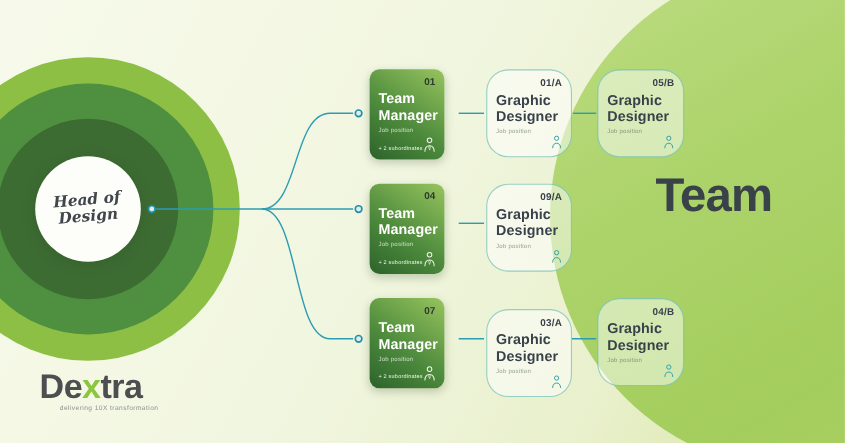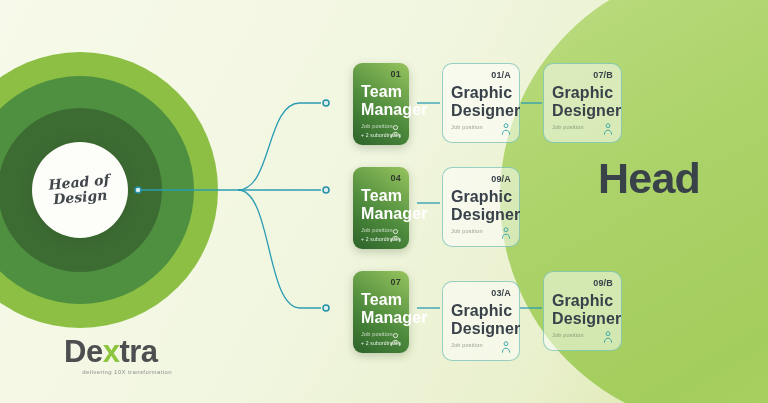--- a/index.html
+++ b/index.html
@@ -26,48 +26,48 @@
   .head-node-text{
     transform:rotate(-5deg);
     font-family:"DejaVu Serif",serif;font-style:italic;font-weight:700;
     font-size:14px;line-height:1.05;color:#41464B;
   }
   
   .connectors{position:absolute;left:0;top:0;}
   
   .card{position:absolute;box-sizing:border-box;padding:7px 8px;}
   .tm{
-    left:353px;width:56px;height:82px;border-radius:9px;color:#fff;
+    left:336px;width:68px;height:82px;border-radius:9px;color:#fff;
     background:linear-gradient(215deg,#97C45E 0%,#4F8C3D 55%,#2C632A 100%);
     box-shadow:0 3px 8px rgba(50,80,40,.25);
   }
   .gda{left:442px;width:78px;}
   .gdb{left:543px;width:79px;}
   .gd{
-    height:80px;border-radius:10px;
+    height:80px;border-radius:20px;
     background:rgba(255,255,255,.50);
     border:1px solid rgba(86,178,168,.60);
   }
   .badge{position:absolute;top:6px;right:8px;font-size:9px;font-weight:700;letter-spacing:.2px;}
   .tm .badge{color:#2F3A2E;}
   .gd .badge{color:#39424A;}
-  .card-title{margin-top:13px;font-size:16px;font-weight:700;line-height:1.12;letter-spacing:.1px;}
+  .card-title{margin-top:13px;font-size:13px;font-weight:700;line-height:1.12;letter-spacing:.1px;}
   .gd .card-title{color:#39424A;}
   .card-sub{margin-top:4px;font-size:5.5px;letter-spacing:.2px;}
   .tm .card-sub{color:rgba(255,255,255,.72);}
   .gd .card-sub{color:rgba(70,85,70,.55);}
   .card-foot{position:absolute;left:8px;bottom:7px;font-size:5px;color:rgba(255,255,255,.92);letter-spacing:.2px;}
   .card-icon{position:absolute;right:7px;bottom:6px;}
   
   .big-title{
     position:absolute;left:530px;top:156px;width:238px;text-align:center;
     font-size:43px;font-weight:700;line-height:1.04;letter-spacing:-0.8px;color:#394149;
   }
   
-  .logo{position:absolute;left:36px;top:336px;width:108px;margin-left:28px;}
+  .logo{position:absolute;left:36px;top:336px;width:108px;}
   .logo-word{font-size:31px;font-weight:700;letter-spacing:-0.5px;color:#4D4E50;line-height:1;}
   .logo-accent{color:#8CC63F;}
   .logo-tag{margin-top:2px;font-size:6px;color:#8F9090;text-align:right;letter-spacing:.4px;}
 </style>
 </head>
 <body>
 
 <div class="stage">
 
   <div class="big-circle"></div>
@@ -117,21 +117,21 @@
   <div class="card gd gda" style="top:63px">
     <div class="badge">01/A</div>
     <div class="card-title">Graphic Designer</div>
     <div class="card-sub">Job position</div>
     <svg class="card-icon" width="12" height="14" viewBox="0 0 20 22" fill="none" stroke="#2FA3A8" stroke-width="1.5">
       <circle cx="10" cy="5.5" r="3.2"></circle>
         <path d="M4 20.5 C4 15.2 6.8 13 10 13 C13.2 13 16 15.2 16 20.5"></path>
     </svg>
   </div>
   <div class="card gd gdb" style="top:63px">
-    <div class="badge">07/B</div>
+    <div class="badge">05/B</div>
     <div class="card-title">Graphic Designer</div>
     <div class="card-sub">Job position</div>
     <svg class="card-icon" width="12" height="14" viewBox="0 0 20 22" fill="none" stroke="#2FA3A8" stroke-width="1.5">
       <circle cx="10" cy="5.5" r="3.2"></circle>
         <path d="M4 20.5 C4 15.2 6.8 13 10 13 C13.2 13 16 15.2 16 20.5"></path>
     </svg>
   </div>
 
   <div class="card tm" style="top:167px">
     <div class="badge">04</div>
@@ -168,31 +168,31 @@
   <div class="card gd gda" style="top:281px">
     <div class="badge">03/A</div>
     <div class="card-title">Graphic Designer</div>
     <div class="card-sub">Job position</div>
     <svg class="card-icon" width="12" height="14" viewBox="0 0 20 22" fill="none" stroke="#2FA3A8" stroke-width="1.5">
       <circle cx="10" cy="5.5" r="3.2"></circle>
         <path d="M4 20.5 C4 15.2 6.8 13 10 13 C13.2 13 16 15.2 16 20.5"></path>
     </svg>
   </div>
   <div class="card gd gdb" style="top:271px">
-    <div class="badge">09/B</div>
+    <div class="badge">04/B</div>
     <div class="card-title">Graphic Designer</div>
     <div class="card-sub">Job position</div>
     <svg class="card-icon" width="12" height="14" viewBox="0 0 20 22" fill="none" stroke="#2FA3A8" stroke-width="1.5">
       <circle cx="10" cy="5.5" r="3.2"></circle>
         <path d="M4 20.5 C4 15.2 6.8 13 10 13 C13.2 13 16 15.2 16 20.5"></path>
     </svg>
   </div>
 
   <div class="big-title">
-    <div>Head</div>
+    <div>Team</div>
   </div>
 
   <div class="logo">
     <div class="logo-word"><span>De</span><span class="logo-accent">x</span><span>tra</span></div>
     <div class="logo-tag">delivering 10X transformation</div>
   </div>
 
 </div>
 
 </body></html>

